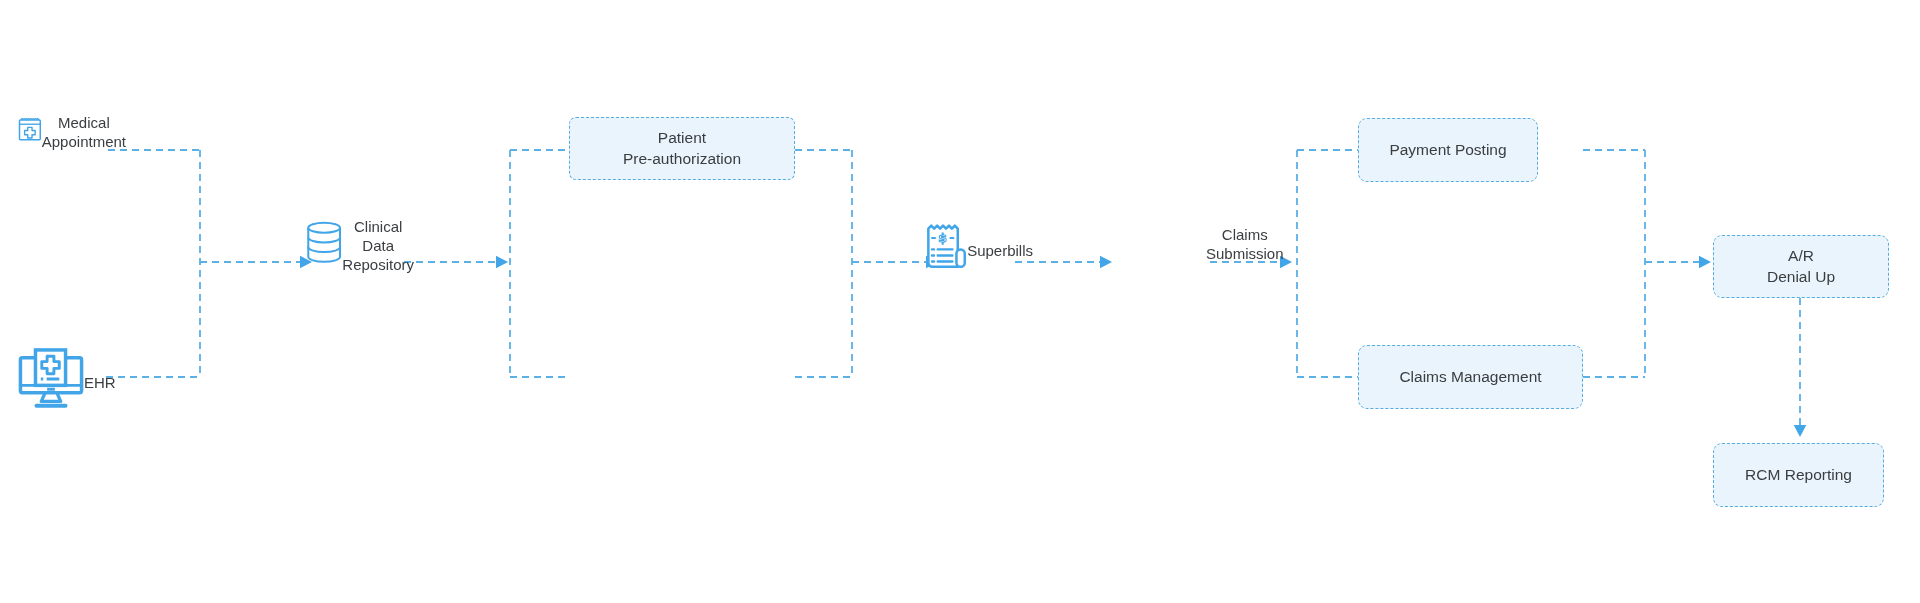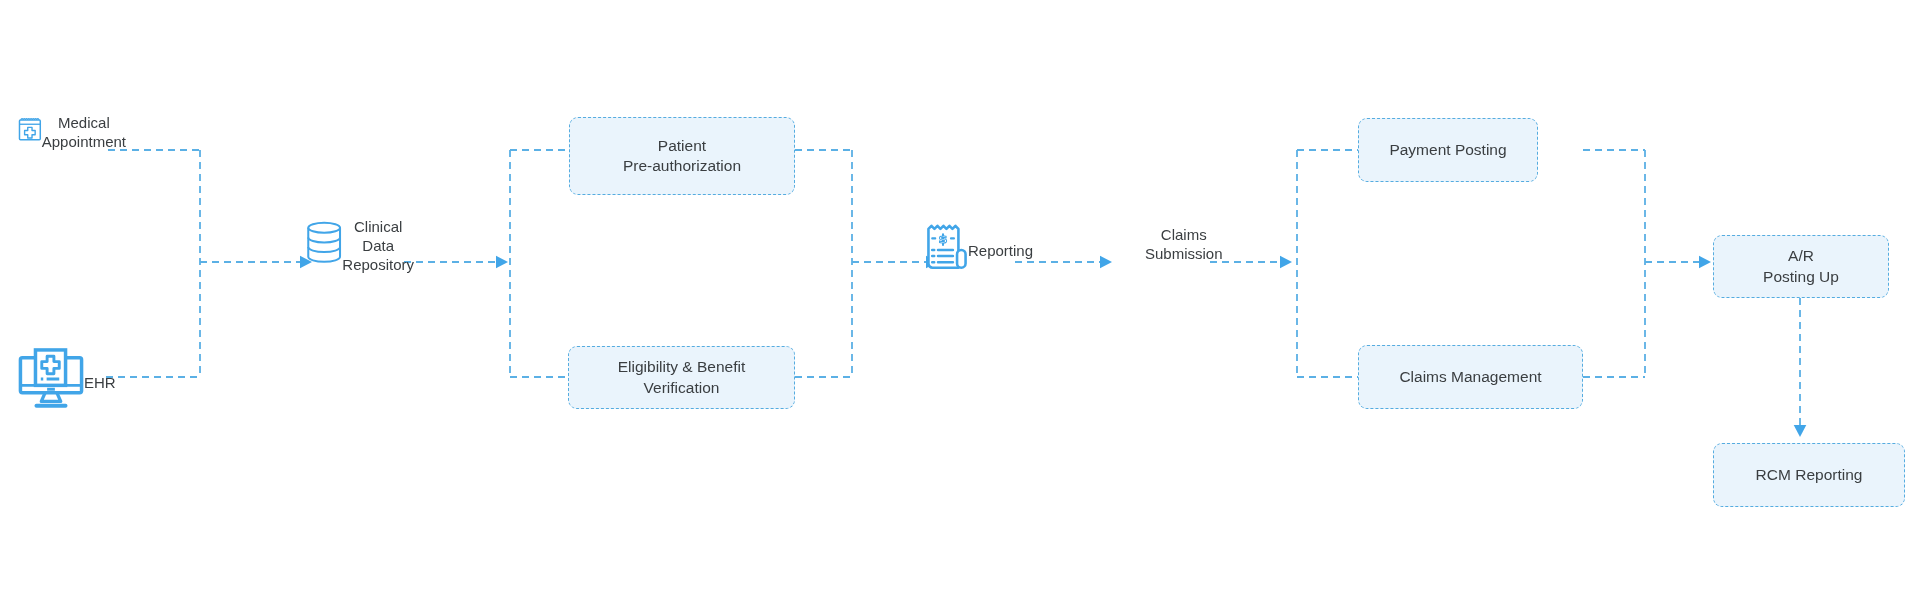--- a/index.html
+++ b/index.html
@@ -89,55 +89,51 @@
   </div>
 
   <div class="node" style="left:923px; top:220px; width:110px;">
     <svg class="icon" width="62" viewBox="0 0 66 80">
       <path d="M8 13 l4.4 -4.5 4.4 4.5 4.4 -4.5 4.4 4.5 4.4 -4.5 4.4 4.5 4.4 -4.5 4.4 4.5 4.4 -4.5 4.4 4.5 V70 H14 a6 6 0 0 1 -6 -6 Z" stroke-width="3.8" stroke-linejoin="round" style="fill:#fff"></path>
       <rect x="50" y="44" width="12.5" height="26" rx="6.2" style="fill:#fff" stroke-width="3.8"></rect>
       <path d="M13.5 27 h4.5 M41 27 h4.5" stroke-width="3" stroke-linecap="round"></path>
       <text x="29.5" y="33.5" font-size="19" font-weight="700" text-anchor="middle" stroke-width="1.5" style="fill:#fff" font-family="'DejaVu Sans', sans-serif">$</text>
       <path d="M13.5 44 h3 M22 44 h22 M13.5 53 h3 M22 53 h22 M13.5 62 h3 M22 62 h22" stroke-width="3.6" stroke-linecap="round"></path>
     </svg>
-    <div class="nlabel">Reporting</div>
+    <div class="nlabel">Superbills</div>
   </div>
 
-  <div class="node" style="left:1101px; top:218px; width:110px;gap:44px;">
+  <div class="node" style="left:1162px; top:218px; width:110px;gap:44px;">
     <svg class="icon" width="70" viewBox="0 0 72 78">
       <path d="M20 2.5 H53.5 V57 H12.5 V10 Z" style="fill:#fff" stroke-width="4" stroke-linejoin="round"></path>
       <path d="M20 2.5 V10 H12.5" stroke-width="3"></path>
       <path d="M37 13.5 H47.5 M20 23 H47.5 M20 31 H47.5 M20 39 H47.5 M20 47 H33" stroke-width="4"></path>
       <path d="M13 51 H4.5 V73 H67.5 V51 H59" stroke-width="4" stroke-linejoin="round"></path>
       <path d="M10 62.5 H62" stroke-width="4"></path>
     </svg>
     <div class="nlabel">Claims
 Submission</div>
   </div>
 
-  <div class="pbox" style="left:569px; top:117px; width:226px; height:78px;">
+  <div class="pbox" style="left:569px; top:117px; width:226px; height:63px;border-radius:7px;">
     <span>Patient
 Pre-authorization</span>
   </div>
 
-  <div class="pbox" style="left:568px; top:346px; width:227px; height:63px;">
-    <span>Eligibility &amp; Benefit
-Verification</span>
-  </div>
 
   <div class="pbox" style="left:1358px; top:118px; width:180px; height:64px;">
     <span>Payment Posting</span>
   </div>
 
   <div class="pbox" style="left:1358px; top:345px; width:225px; height:64px;">
     <span>Claims Management</span>
   </div>
 
   <div class="pbox" style="left:1713px; top:235px; width:176px; height:63px;">
     <span>A/R
-Posting Up</span>
+Denial Up</span>
   </div>
 
-  <div class="pbox" style="left:1713px; top:443px; width:192px; height:64px;">
+  <div class="pbox" style="left:1713px; top:443px; width:171px; height:64px;">
     <span>RCM Reporting</span>
   </div>
 
 </div>
 
 </body></html>

